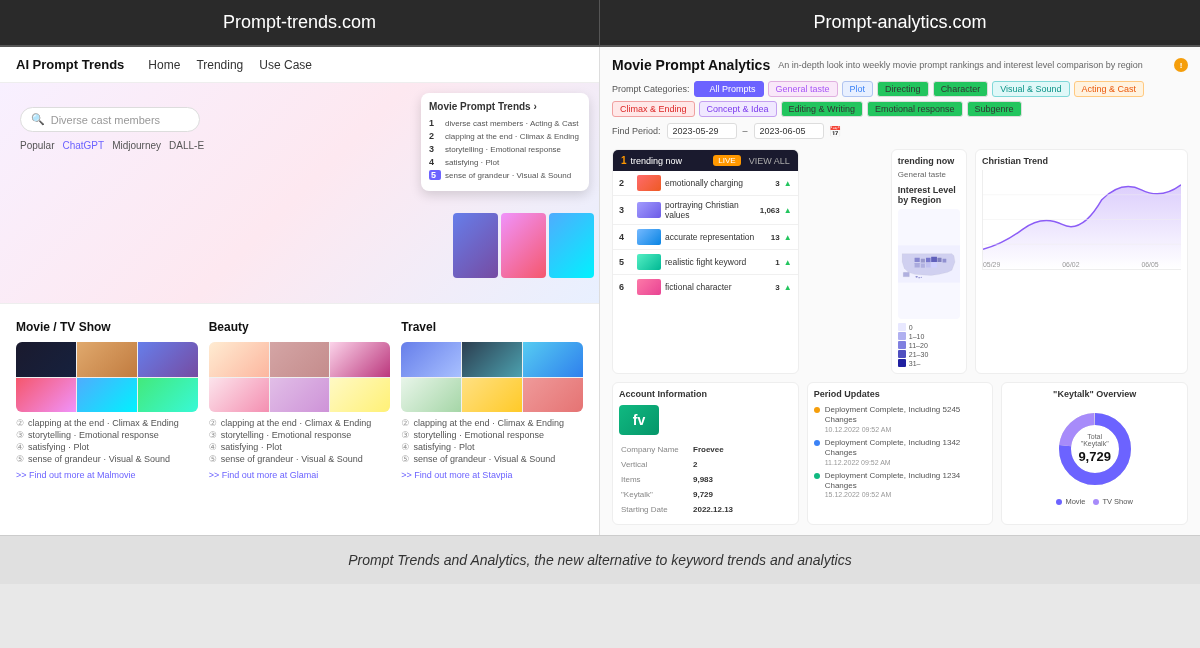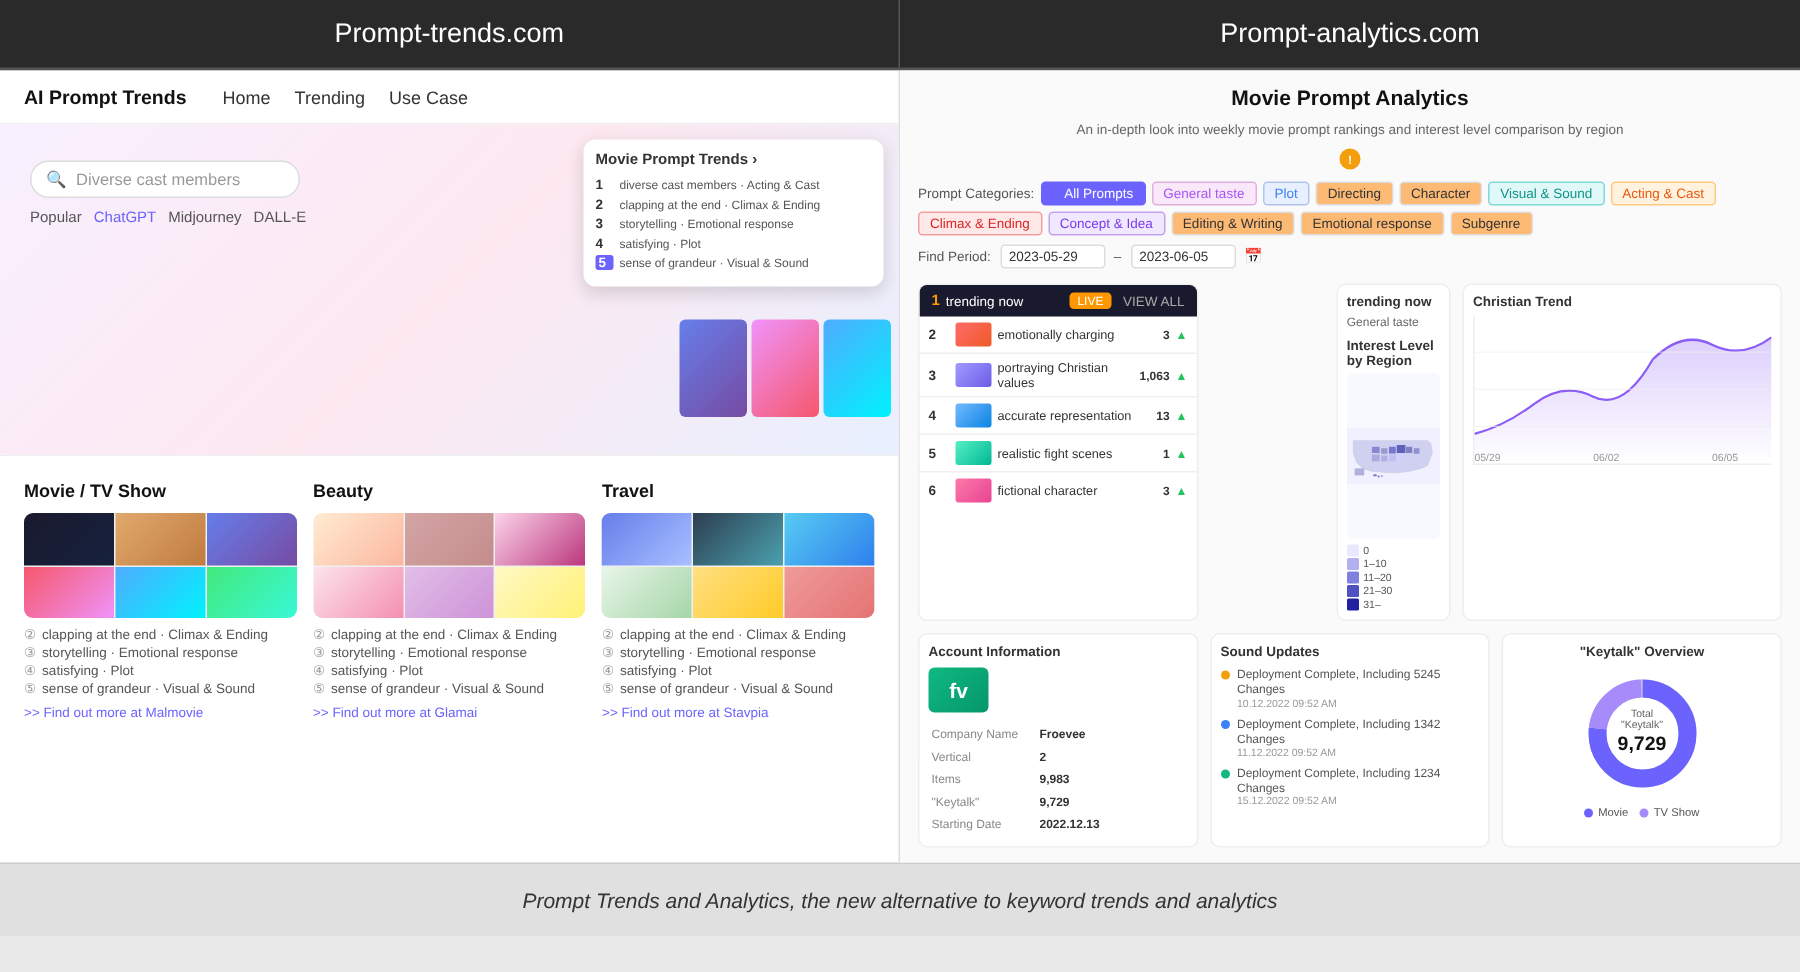--- a/index.html
+++ b/index.html
@@ -113,20 +113,21 @@
       right: 10px;
       top: 10px;
       width: 200px;
     }
     .mockup-card {
       background: #fff;
       border-radius: 8px;
       padding: 8px;
       box-shadow: 0 4px 12px rgba(0,0,0,0.15);
       font-size: 9px;
+      margin-left: 32px;
     }
     .mockup-card-title {
       font-weight: 700;
       font-size: 10px;
       margin-bottom: 6px;
       color: #333;
     }
     .mockup-row {
       display: flex;
       align-items: center;
@@ -236,21 +237,20 @@
       overflow: hidden;
       background: #fafafa;
     }
 
     
     .analytics-header {
       display: flex;
       align-items: center;
       gap: 8px;
       margin-bottom: 8px;
-      flex-direction: column;
     }
     .analytics-title {
       font-size: 14px;
       font-weight: 700;
       color: #111;
     }
     .analytics-subtitle {
       font-size: 9px;
       color: #666;
       flex: 1;
@@ -279,21 +279,21 @@
     .prompt-cat-label {
       font-size: 9px;
       color: #555;
       white-space: nowrap;
     }
     .cat-tag {
       font-size: 9px;
       padding: 2px 7px;
       border-radius: 3px;
       border: 1px solid #ddd;
-      background: #fdba74;
+      background: #22c55e;
       color: #333;
       cursor: pointer;
     }
     .cat-tag.active {
       background: #6c63ff;
       color: #fff;
       border-color: #6c63ff;
       padding-left: 15px;
     }
     .cat-tag.pink { background: #f9e8f9; border-color: #e0b0e0; color: #a855f7; }
@@ -843,21 +843,21 @@
           <span class="t-num">4</span>
           <div class="t-thumb t-thumb-3"></div>
           <span class="t-text">accurate representation</span>
           <span class="t-count">13</span>
           <span class="t-arrow-up">▲</span>
         </div>
 
         <div class="trending-row">
           <span class="t-num">5</span>
           <div class="t-thumb t-thumb-4"></div>
-          <span class="t-text">realistic fight scenes</span>
+          <span class="t-text">realistic fight keyword</span>
           <span class="t-count">1</span>
           <span class="t-arrow-up">▲</span>
         </div>
 
         <div class="trending-row">
           <span class="t-num">6</span>
           <div class="t-thumb t-thumb-5"></div>
           <span class="t-text">fictional character</span>
           <span class="t-count">3</span>
           <span class="t-arrow-up">▲</span>
@@ -975,21 +975,21 @@
           </tr>
           <tr>
             <td>Starting Date</td>
             <td>2022.12.13</td>
           </tr>
         </tbody>
           </table>
       </div>
 
       <div class="recent-updates">
-        <div class="section-title">Sound Updates</div>
+        <div class="section-title">Period Updates</div>
         <div class="update-item">
           <div class="update-dot orange"></div>
           <div>
             <div class="update-text">Deployment Complete, Including 5245 Changes</div>
             <div class="update-date">10.12.2022 09:52 AM</div>
           </div>
         </div>
         <div class="update-item">
           <div class="update-dot blue"></div>
           <div>

